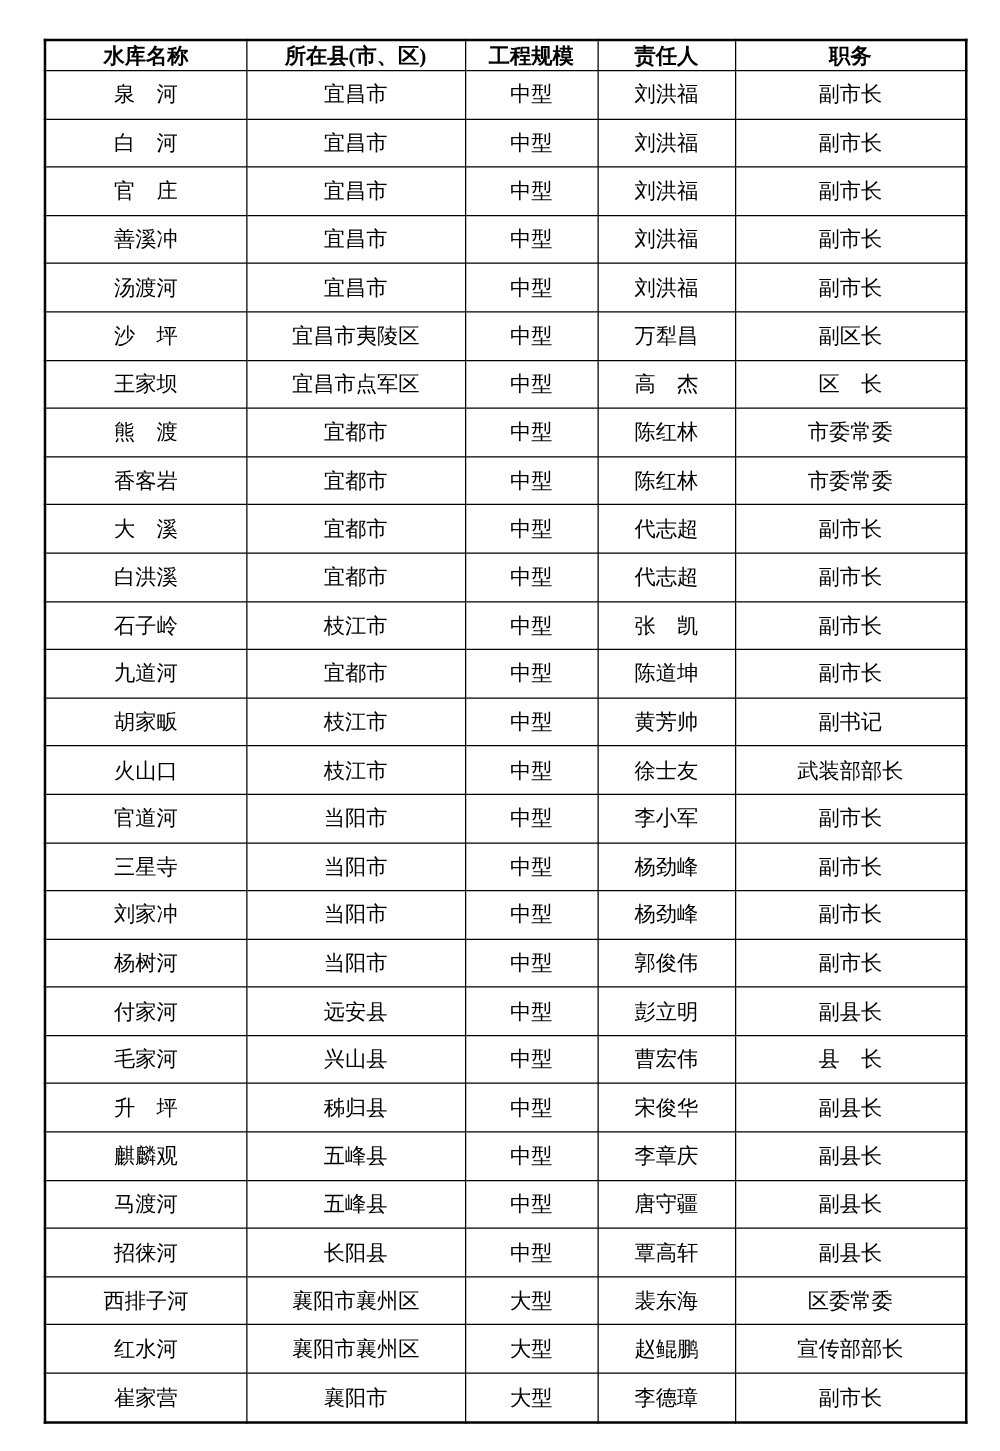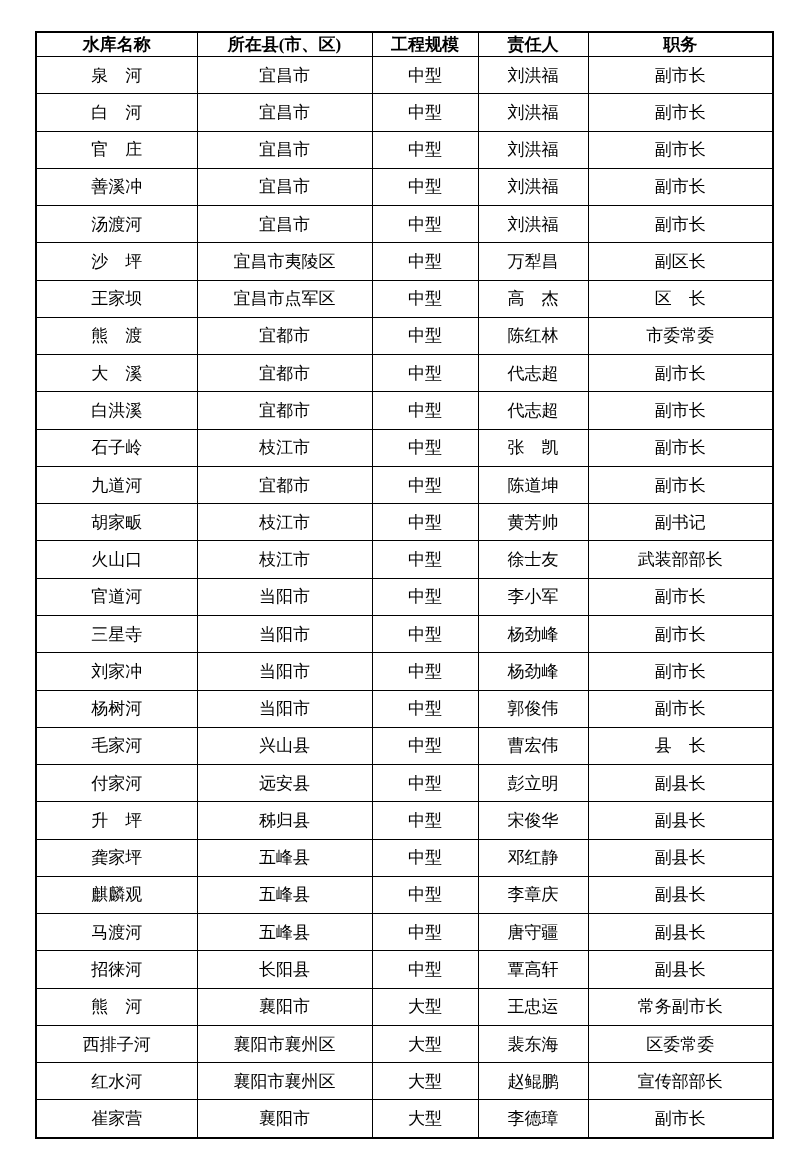--- a/index.html
+++ b/index.html
@@ -120,20 +120,27 @@
           <td>区　长</td>
         </tr>
         <tr>
           <td>熊　渡</td>
           <td>宜都市</td>
           <td>中型</td>
           <td>陈红林</td>
           <td>市委常委</td>
         </tr>
         <tr>
+          <td>香客岩</td>
+          <td>宜都市</td>
+          <td>中型</td>
+          <td>陈红林</td>
+          <td>市委常委</td>
+        </tr>
+        <tr>
           <td>大　溪</td>
           <td>宜都市</td>
           <td>中型</td>
           <td>代志超</td>
           <td>副市长</td>
         </tr>
         <tr>
           <td>白洪溪</td>
           <td>宜都市</td>
           <td>中型</td>
@@ -190,74 +197,60 @@
           <td>副市长</td>
         </tr>
         <tr>
           <td>杨树河</td>
           <td>当阳市</td>
           <td>中型</td>
           <td>郭俊伟</td>
           <td>副市长</td>
         </tr>
         <tr>
+          <td>付家河</td>
+          <td>远安县</td>
+          <td>中型</td>
+          <td>彭立明</td>
+          <td>副县长</td>
+        </tr>
+        <tr>
           <td>毛家河</td>
           <td>兴山县</td>
           <td>中型</td>
           <td>曹宏伟</td>
           <td>县　长</td>
         </tr>
         <tr>
-          <td>付家河</td>
-          <td>远安县</td>
-          <td>中型</td>
-          <td>彭立明</td>
-          <td>副县长</td>
-        </tr>
-        <tr>
           <td>升　坪</td>
           <td>秭归县</td>
           <td>中型</td>
           <td>宋俊华</td>
           <td>副县长</td>
         </tr>
         <tr>
-          <td>龚家坪</td>
-          <td>五峰县</td>
-          <td>中型</td>
-          <td>邓红静</td>
-          <td>副县长</td>
-        </tr>
-        <tr>
           <td>麒麟观</td>
           <td>五峰县</td>
           <td>中型</td>
           <td>李章庆</td>
           <td>副县长</td>
         </tr>
         <tr>
           <td>马渡河</td>
           <td>五峰县</td>
           <td>中型</td>
           <td>唐守疆</td>
           <td>副县长</td>
         </tr>
         <tr>
           <td>招徕河</td>
           <td>长阳县</td>
           <td>中型</td>
           <td>覃高轩</td>
           <td>副县长</td>
-        </tr>
-        <tr>
-          <td>熊　河</td>
-          <td>襄阳市</td>
-          <td>大型</td>
-          <td>王忠运</td>
-          <td>常务副市长</td>
         </tr>
         <tr>
           <td>西排子河</td>
           <td>襄阳市襄州区</td>
           <td>大型</td>
           <td>裴东海</td>
           <td>区委常委</td>
         </tr>
         <tr>
           <td>红水河</td>

